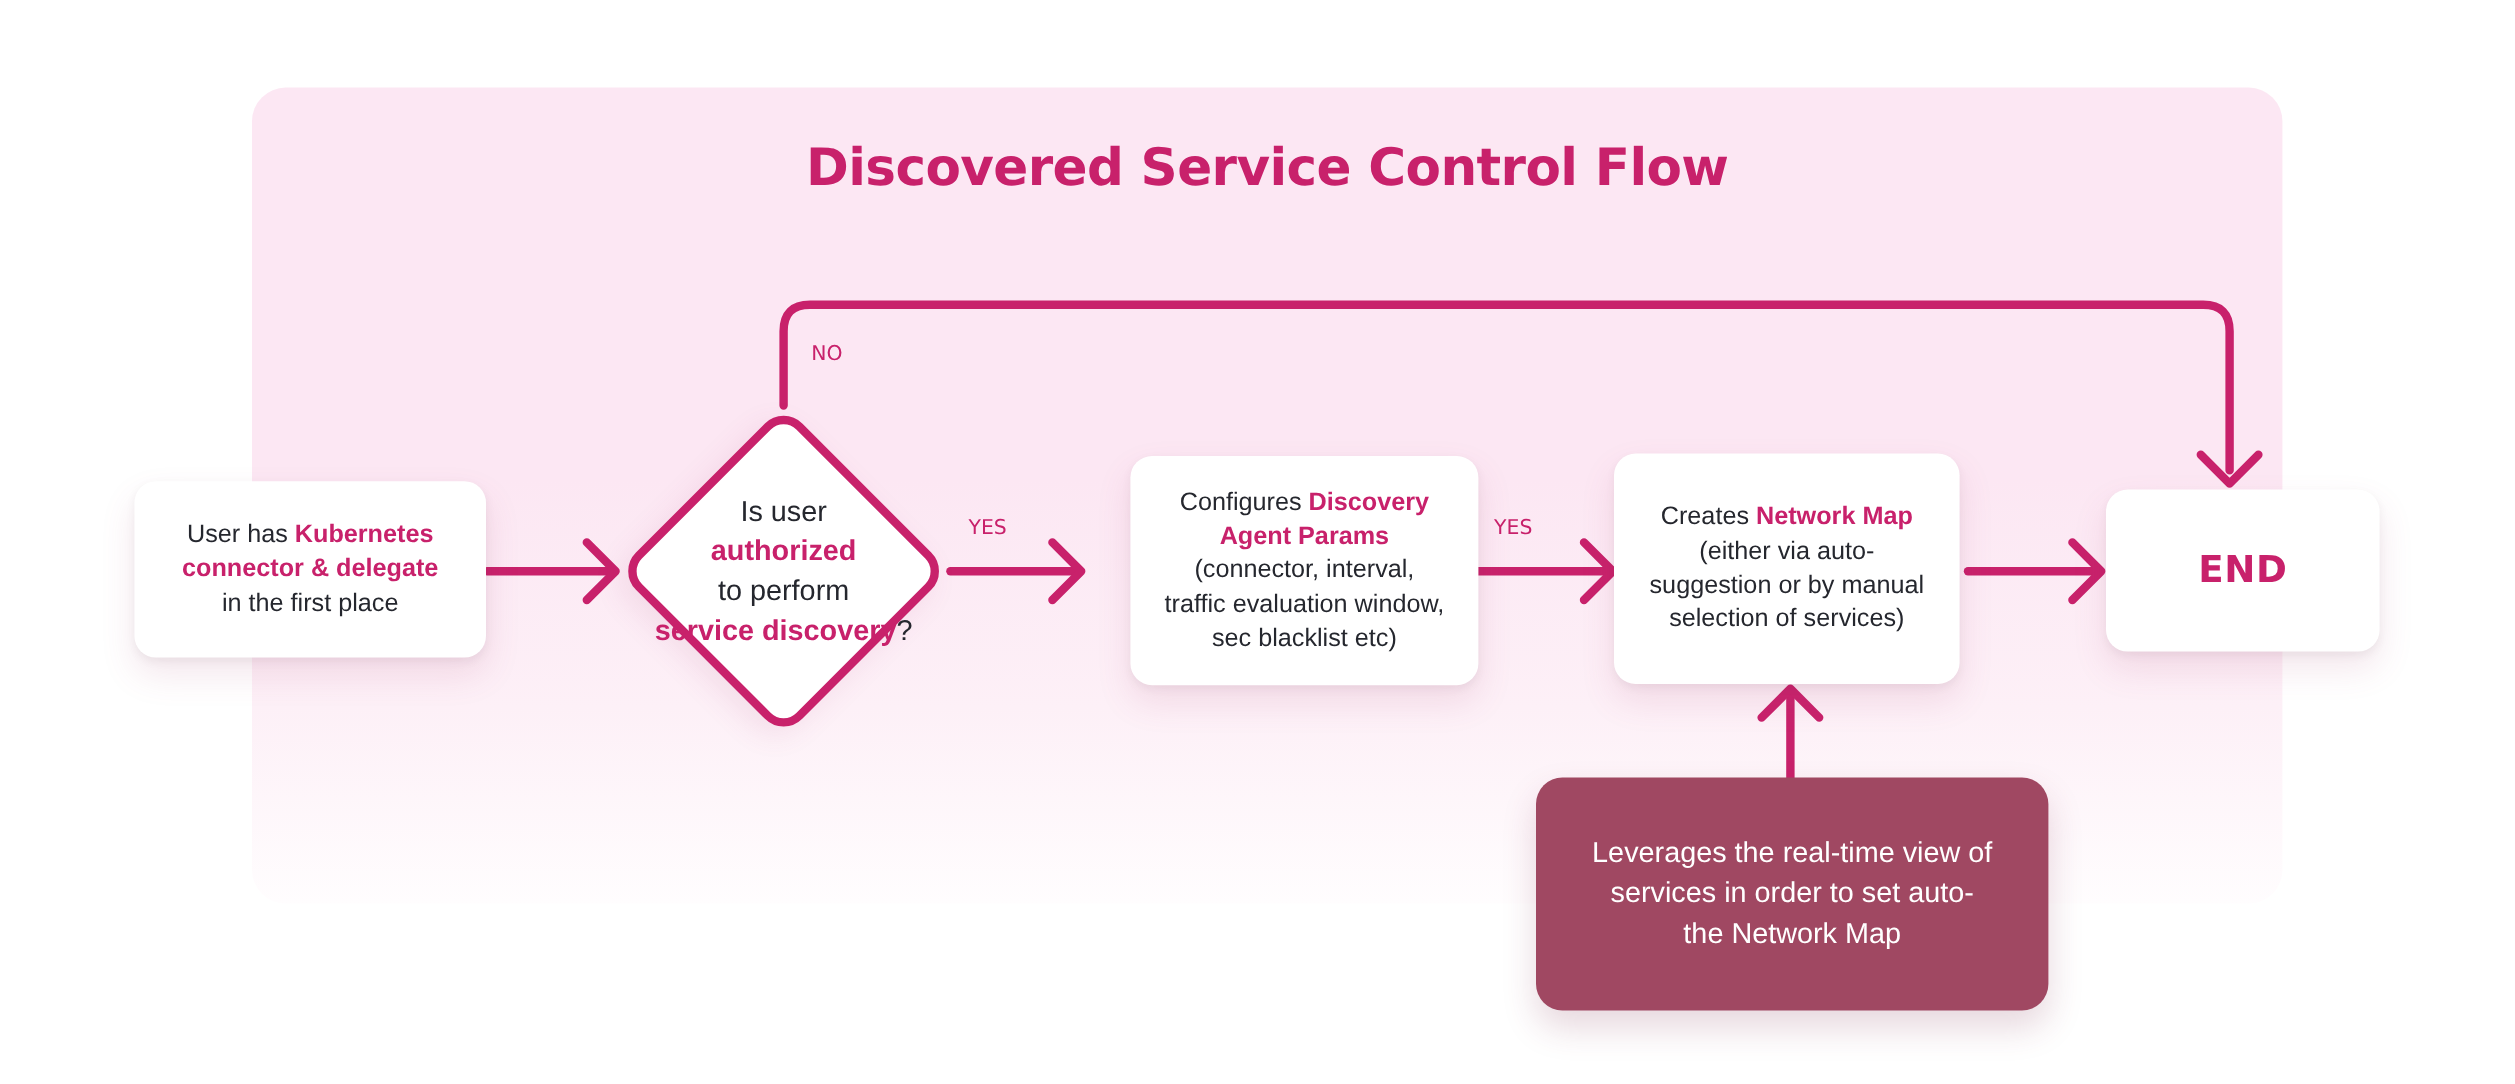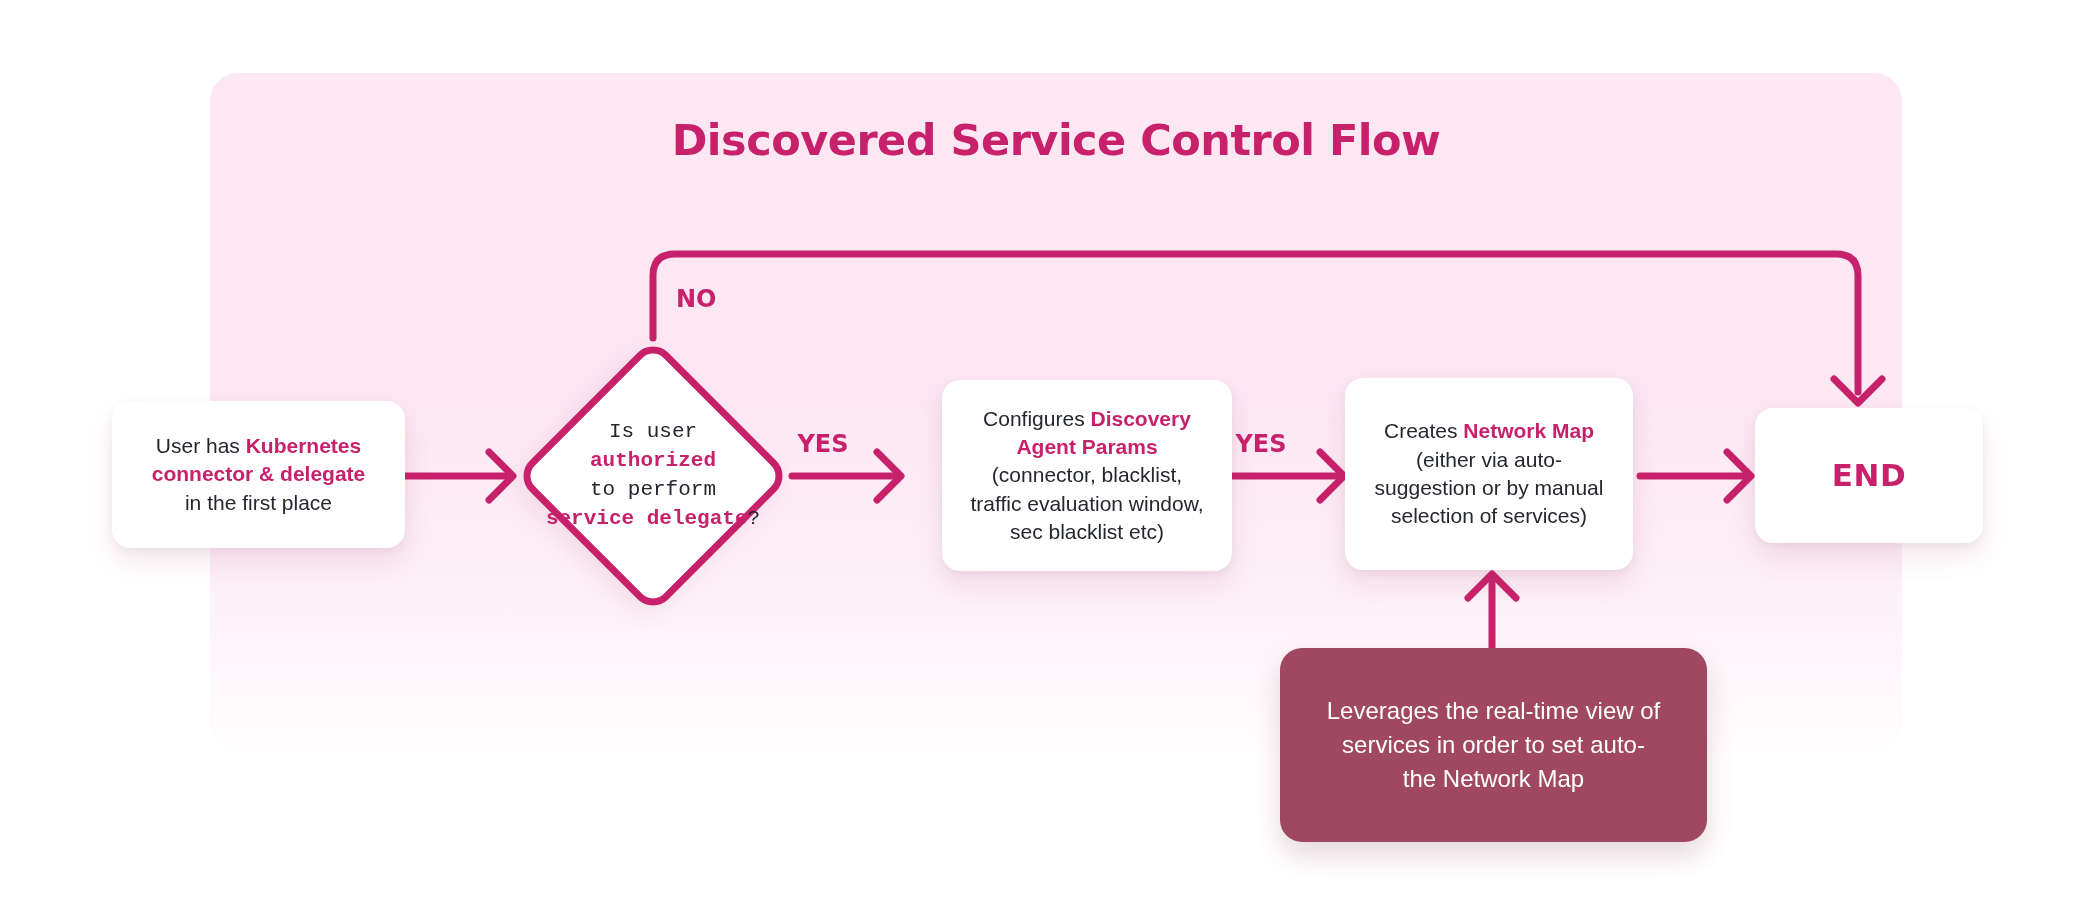--- a/index.html
+++ b/index.html
@@ -57,34 +57,34 @@
   .diamond-shape{
     position:absolute;left:555px;top:378px;width:196px;height:196px;
     background:var(--node-bg);
     border:7px solid var(--accent);border-radius:22px;
     transform:rotate(45deg);
     box-shadow:0 10px 24px rgba(167,72,116,0.10);
   }
   .diamond-text{
     position:absolute;left:543px;top:378px;width:220px;height:196px;
     display:flex;flex-direction:column;align-items:center;justify-content:center;
-    text-align:center;font-size:21px;line-height:1.38;font-family:Liberation Mono, monospace;
+    text-align:center;font-size:24px;line-height:1.38;
   }
 
   .note{
     position:absolute;left:1280px;top:648px;width:427px;height:194px;
     background:var(--note-bg);border-radius:22px;
     box-shadow:0 14px 28px rgba(120,40,70,0.18);
     display:flex;flex-direction:column;align-items:center;justify-content:center;
     text-align:left;color:#ffffff;font-size:24px;line-height:1.42;
   }
 
   .edge-label{
     position:absolute;color:var(--accent);
-    font-family:"DejaVu Sans",sans-serif;font-weight:700;font-size:24px;
+    font-family:"DejaVu Sans",sans-serif;font-weight:400;font-size:17px;
   }
   .label-no{left:676px;top:285px;}
   .label-yes1{left:823px;top:430px;transform:translateX(-50%);}
   .label-yes2{left:1261px;top:430px;transform:translateX(-50%);}
 </style>
 </head>
 <body>
 
 <div class="canvas">
 
@@ -119,28 +119,28 @@
       <span class="line accent">connector &amp; delegate</span>
       <span class="line">in the first place</span>
     </div>
   </div>
 
   <div class="diamond-shape"></div>
   <div class="diamond-text">
     <span class="line">Is user</span>
     <span class="line accent">authorized</span>
     <span class="line">to perform</span>
-    <span class="line"><span class="accent">service delegate</span><span>?</span></span>
+    <span class="line"><span class="accent">service discovery</span><span>?</span></span>
   </div>
 
   <div class="node node-configure">
     <div>
       <span class="line"><span>Configures </span><span class="accent">Discovery</span></span>
       <span class="line accent">Agent Params</span>
-      <span class="line">(connector, blacklist,</span>
+      <span class="line">(connector, interval,</span>
       <span class="line">traffic evaluation window,</span>
       <span class="line">sec blacklist etc)</span>
     </div>
   </div>
 
   <div class="node node-create">
     <div>
       <span class="line"><span>Creates </span><span class="accent">Network Map</span></span>
       <span class="line">(either via auto-</span>
       <span class="line">suggestion or by manual</span>

